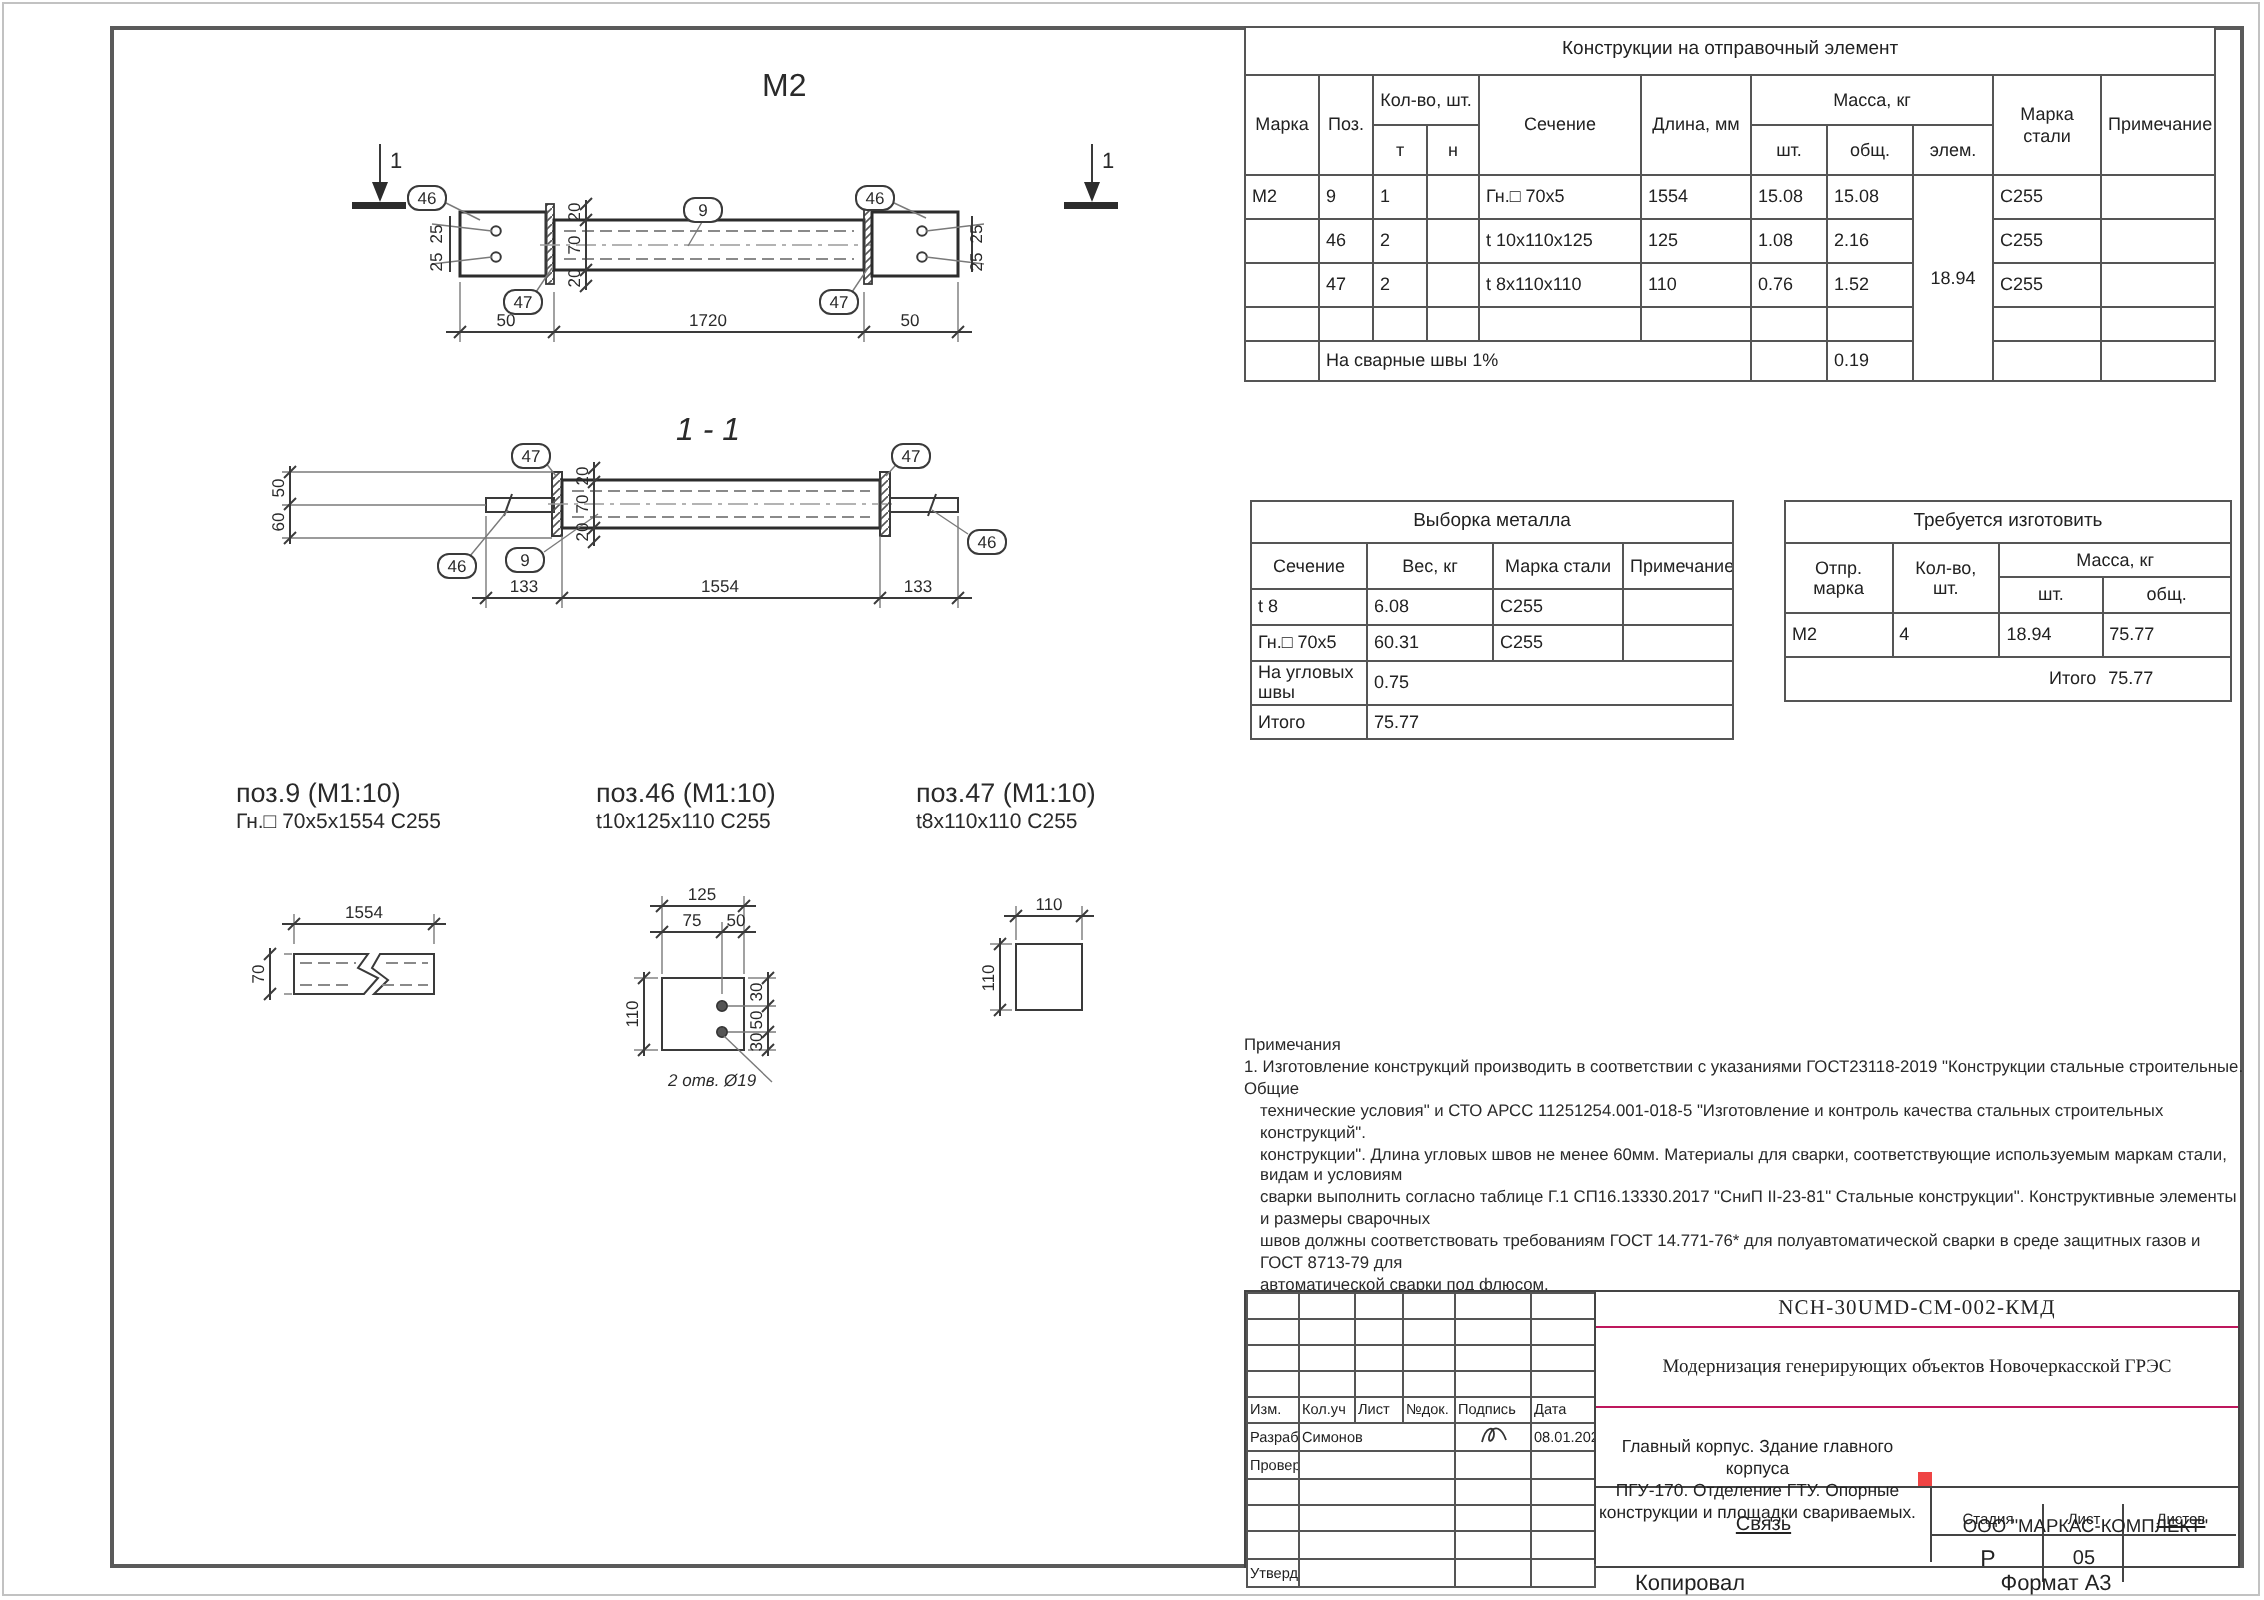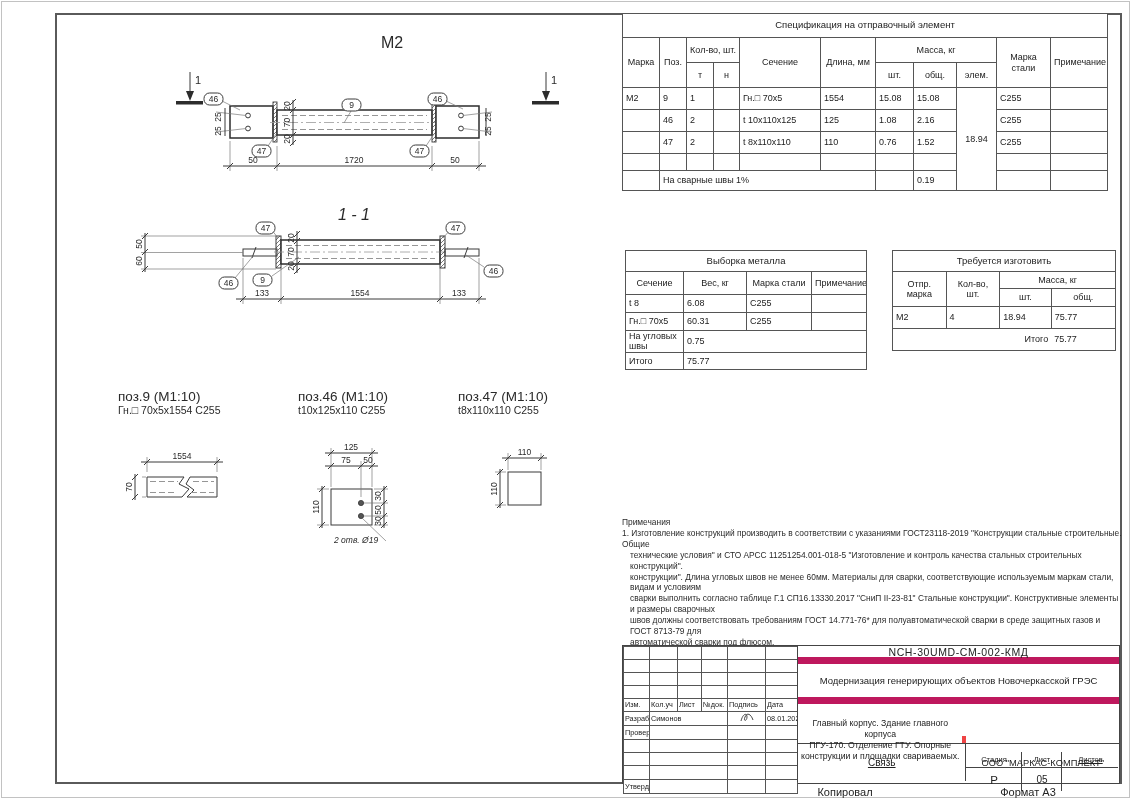--- a/index.html
+++ b/index.html
@@ -40,25 +40,25 @@
 
   
   #notes { position:absolute; left:622px; top:517px; width:500px; font-size:8.4px; line-height:10.9px; color:#2a2a2a; }
   #notes .cont { padding-left:8px; }
 
   
   #tb { position:absolute; left:622px; top:645px; width:498px; height:139px; border:1.6px solid #444; background:#fff; }
   #tb-left { position:absolute; left:0; top:0; width:174px; height:136px; }
   #tb-left td { font-size:7.3px; padding:0 1px; height:13px; }
   #tb-right { position:absolute; left:174px; top:0; width:322px; height:136px; border-left:1.4px solid #444; }
-  .tbrow { border-bottom:7px solid #be185d; display:flex; align-items:center; justify-content:center; text-align:center; }
+  .tbrow { border-bottom:1px solid #be185d; display:flex; align-items:center; justify-content:center; text-align:center;font-family:Liberation Serif, serif; }
   #tb-doc { height:18px; font-size:10.5px; letter-spacing:0.6px; }
   #tb-project { height:40px; font-size:9.5px; }
   #tb-mid { height:40px; display:flex; border-bottom:1px solid #444; }
-  #tb-object { width:169px; border-right:4px solid #ef4444; font-size:8.7px; line-height:11px;
+  #tb-object { width:169px; border-right:7px solid #ef4444; font-size:8.7px; line-height:11px;
                display:flex; flex-direction:column; justify-content:center; text-align:center;margin-top:32px; }
   #tb-grid { width:153px; display:flex; flex-wrap:wrap;margin-top:48px; }
   .gh { height:16px; border-bottom:1px solid #444; font-size:7.5px; display:flex; align-items:center; justify-content:center; }
   .gv { height:23px; display:flex; align-items:center; justify-content:center; }
   .g1 { width:56px; border-right:1px solid #444; }
   .g2 { width:40px; border-right:1px solid #444; }
   .g3 { width:56px;text-decoration:underline; }
   #tb-bottom { height:37px; display:flex; }
   #tb-section { width:169px; border-right:1px solid #444; display:flex; align-items:center; justify-content:center; font-size:10px;text-decoration:underline; }
   #tb-company { width:153px; display:flex; align-items:center; justify-content:center; font-size:9.3px; text-align:center; }
@@ -348,21 +348,21 @@
         <col style="width:81px">
         <col style="width:55px">
         <col style="width:38px">
         <col style="width:43px">
         <col style="width:40px">
         <col style="width:54px">
         <col style="width:57px">
       </colgroup>
     <tbody>
         <tr class="ttl" style="height:24px">
-          <th colspan="11">Спецификация на отправочный элемент</th>
+          <th colspan="11">Конструкции на отправочный элемент</th>
         </tr>
     <tr style="height:25px">
       <th rowspan="2">Марка</th>
       <th rowspan="2">Поз.</th>
       <th colspan="2">Кол-во, шт.</th>
       <th rowspan="2">Сечение</th>
       <th rowspan="2">Длина, мм</th>
       <th colspan="3">Масса, кг</th>
       <th rowspan="2">Марка
 стали</th>

